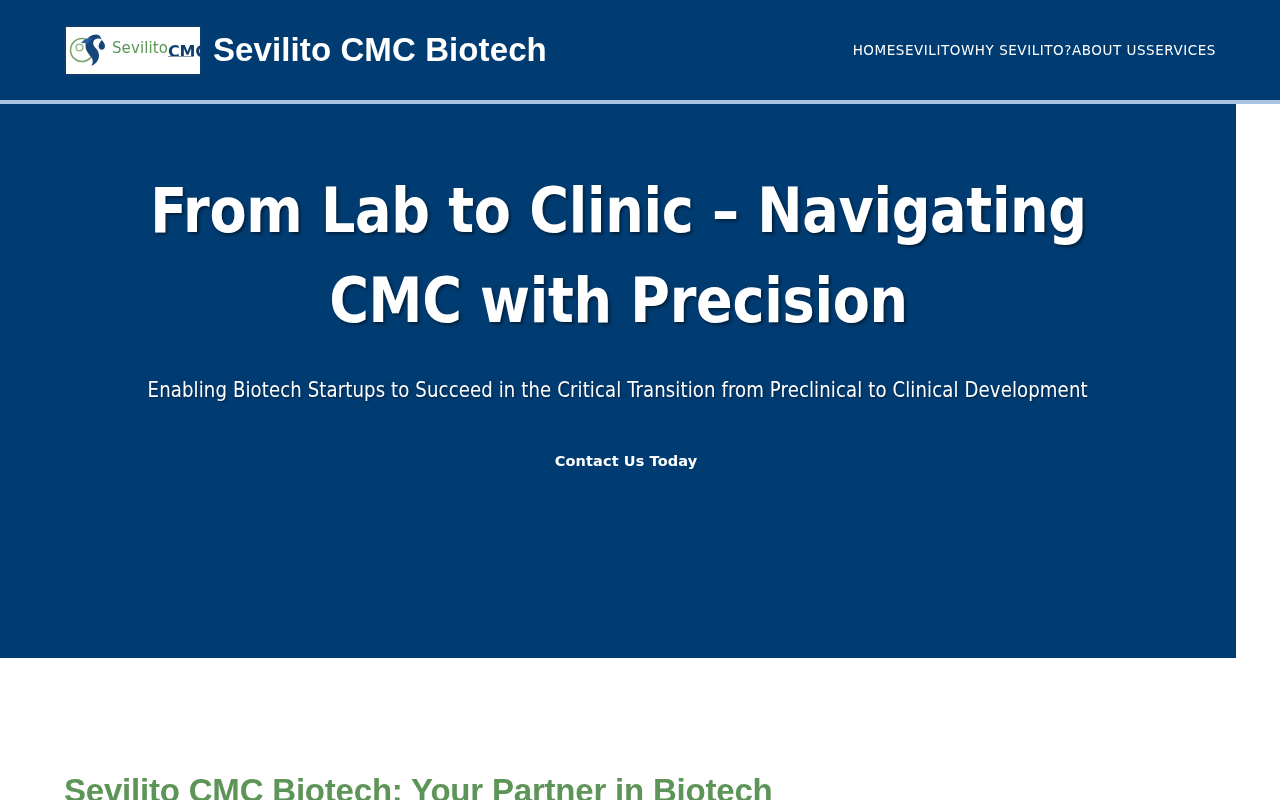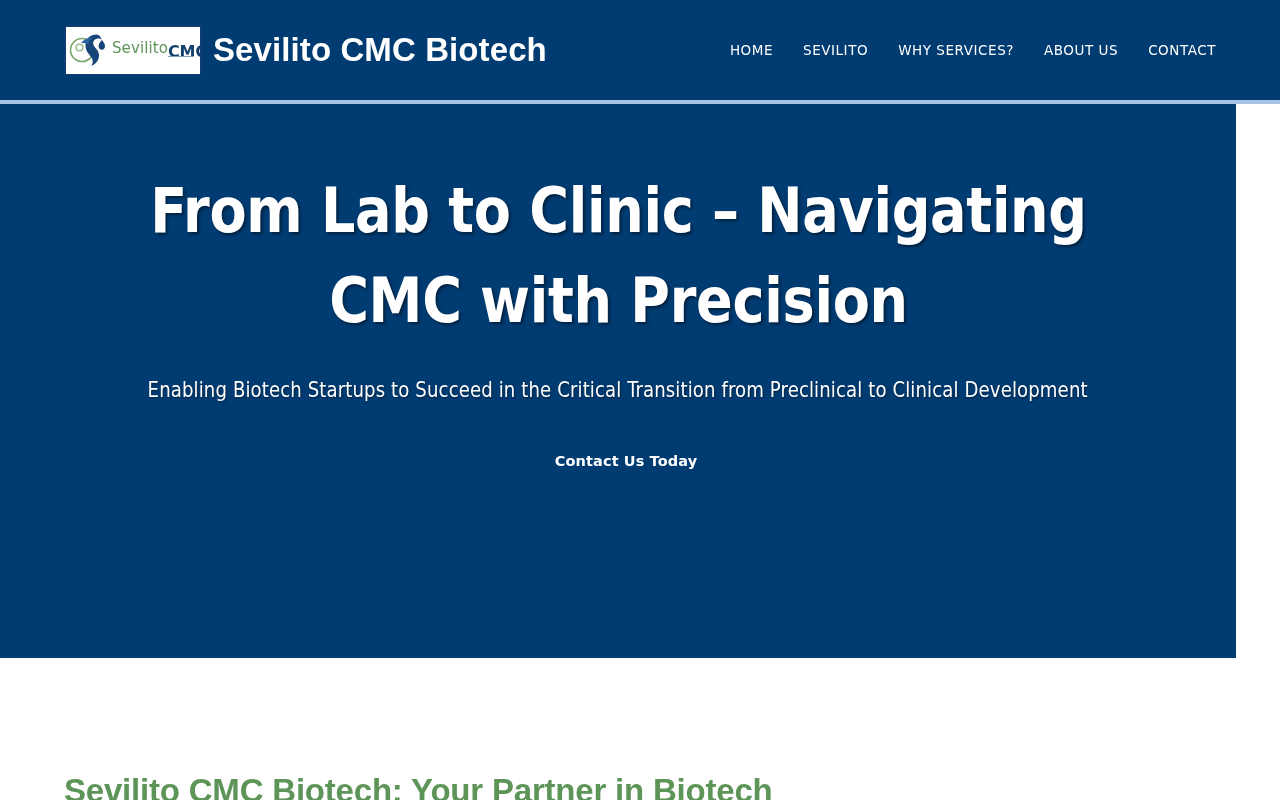--- a/index.html
+++ b/index.html
@@ -90,21 +90,20 @@
     font-weight: bold;
     color: #ffffff;
     letter-spacing: .1px;
     white-space: nowrap;
   }
 
   .main-nav {
     margin-left: auto;
     display: flex;
     align-items: center;
-    gap: 30px;
   }
 
   .nav-link {
     font-family: "DejaVu Sans", sans-serif;
     font-size: 13.5px;
     color: #ffffff;
     text-decoration: none;
     letter-spacing: .55px;
     white-space: nowrap;
   }
@@ -207,23 +206,23 @@
         <span class="logo-word-bottom">CMC Biotech</span>
       </span>
     </span>
 
     <span class="site-title">Sevilito CMC Biotech</span>
   </a>
 
   <nav class="main-nav">
     <a class="nav-link" href="#">HOME</a>
     <a class="nav-link" href="#">SEVILITO</a>
-    <a class="nav-link" href="#">WHY SERVICES?</a>
+    <a class="nav-link" href="#">WHY SEVILITO?</a>
     <a class="nav-link" href="#">ABOUT US</a>
-    <a class="nav-link" href="#">CONTACT</a>
+    <a class="nav-link" href="#">SERVICES</a>
   </nav>
 
 </header>
 
 <div class="header-rule"></div>
 
 <section class="hero">
   <h1 class="hero-title">From Lab to Clinic – Navigating CMC with Precision</h1>
   <p class="hero-subtitle">Enabling Biotech Startups to Succeed in the Critical Transition from Preclinical to Clinical Development</p>
   <a class="hero-cta" href="#">Contact Us Today</a>

